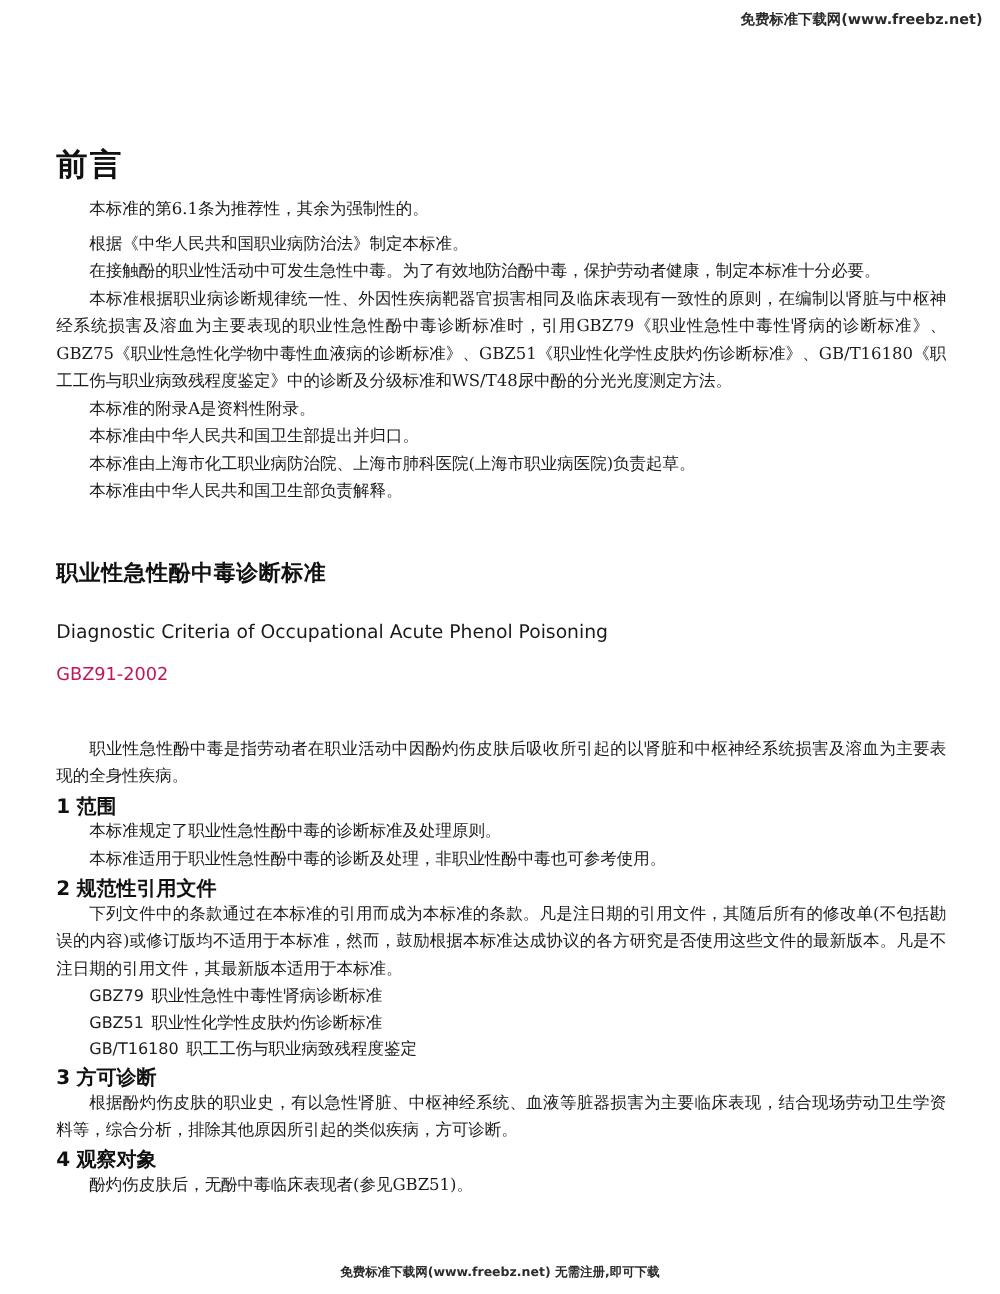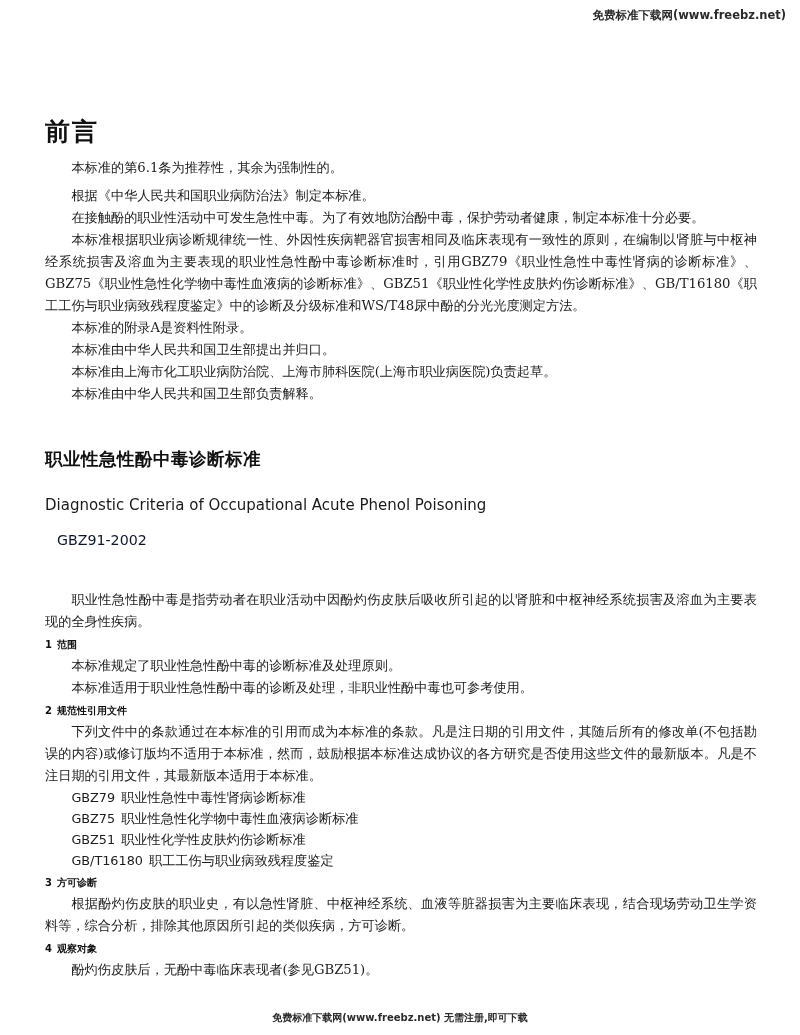--- a/index.html
+++ b/index.html
@@ -85,32 +85,32 @@
     font-size: 15px;
     font-weight: normal;
     margin: 26px 0 0 0;
     line-height: 1.2;
     color: #1a1a1a;
   }
   .h-code {
     font-family: "DejaVu Sans", "Liberation Sans", sans-serif;
     font-size: 14.2px;
     font-weight: normal;
-    margin: 18px 0 0 12px;
+    margin: 18px 0 0 0;
     line-height: 1.2;
-    color: #0f172a;
+    color: #be185d;
   }
 
   
   .body-block {
     margin-top: 40px;
   }
   .sec-head {
     font-family: "DejaVu Sans", "Liberation Sans", sans-serif;
-    font-size: 10px;
+    font-size: 16px;
     font-weight: bold;
     margin: 2px 0 0 0;
     line-height: 20px;
     color: #111;
   }
   .sec-head .num {
     font-family: "DejaVu Sans", "Liberation Sans", sans-serif;
     margin-right: 5px;
   }
   .ref-item {
@@ -184,21 +184,20 @@
       </div>
 
       <div class="sec-head">
         <span class="num">2</span><span>规范性引用文件</span>
       </div>
       <div class="serif-block">
         <p class="indent2">下列文件中的条款通过在本标准的引用而成为本标准的条款。凡是注日期的引用文件，其随后所有的修改单(不包括勘误的内容)或修订版均不适用于本标准，然而，鼓励根据本标准达成协议的各方研究是否使用这些文件的最新版本。凡是不注日期的引用文件，其最新版本适用于本标准。</p>
       </div>
       <div>
         <p class="ref-item"><span class="code">GBZ79</span><span>职业性急性中毒性肾病诊断标准</span></p>
-        <p class="ref-item"><span class="code">GBZ75</span><span>职业性急性化学物中毒性血液病诊断标准</span></p>
         <p class="ref-item"><span class="code">GBZ51</span><span>职业性化学性皮肤灼伤诊断标准</span></p>
         <p class="ref-item"><span class="code">GB/T16180</span><span>职工工伤与职业病致残程度鉴定</span></p>
       </div>
 
       <div class="sec-head">
         <span class="num">3</span><span>方可诊断</span>
       </div>
       <div class="serif-block">
         <p class="indent2">根据酚灼伤皮肤的职业史，有以急性肾脏、中枢神经系统、血液等脏器损害为主要临床表现，结合现场劳动卫生学资料等，综合分析，排除其他原因所引起的类似疾病，方可诊断。</p>
       </div>

